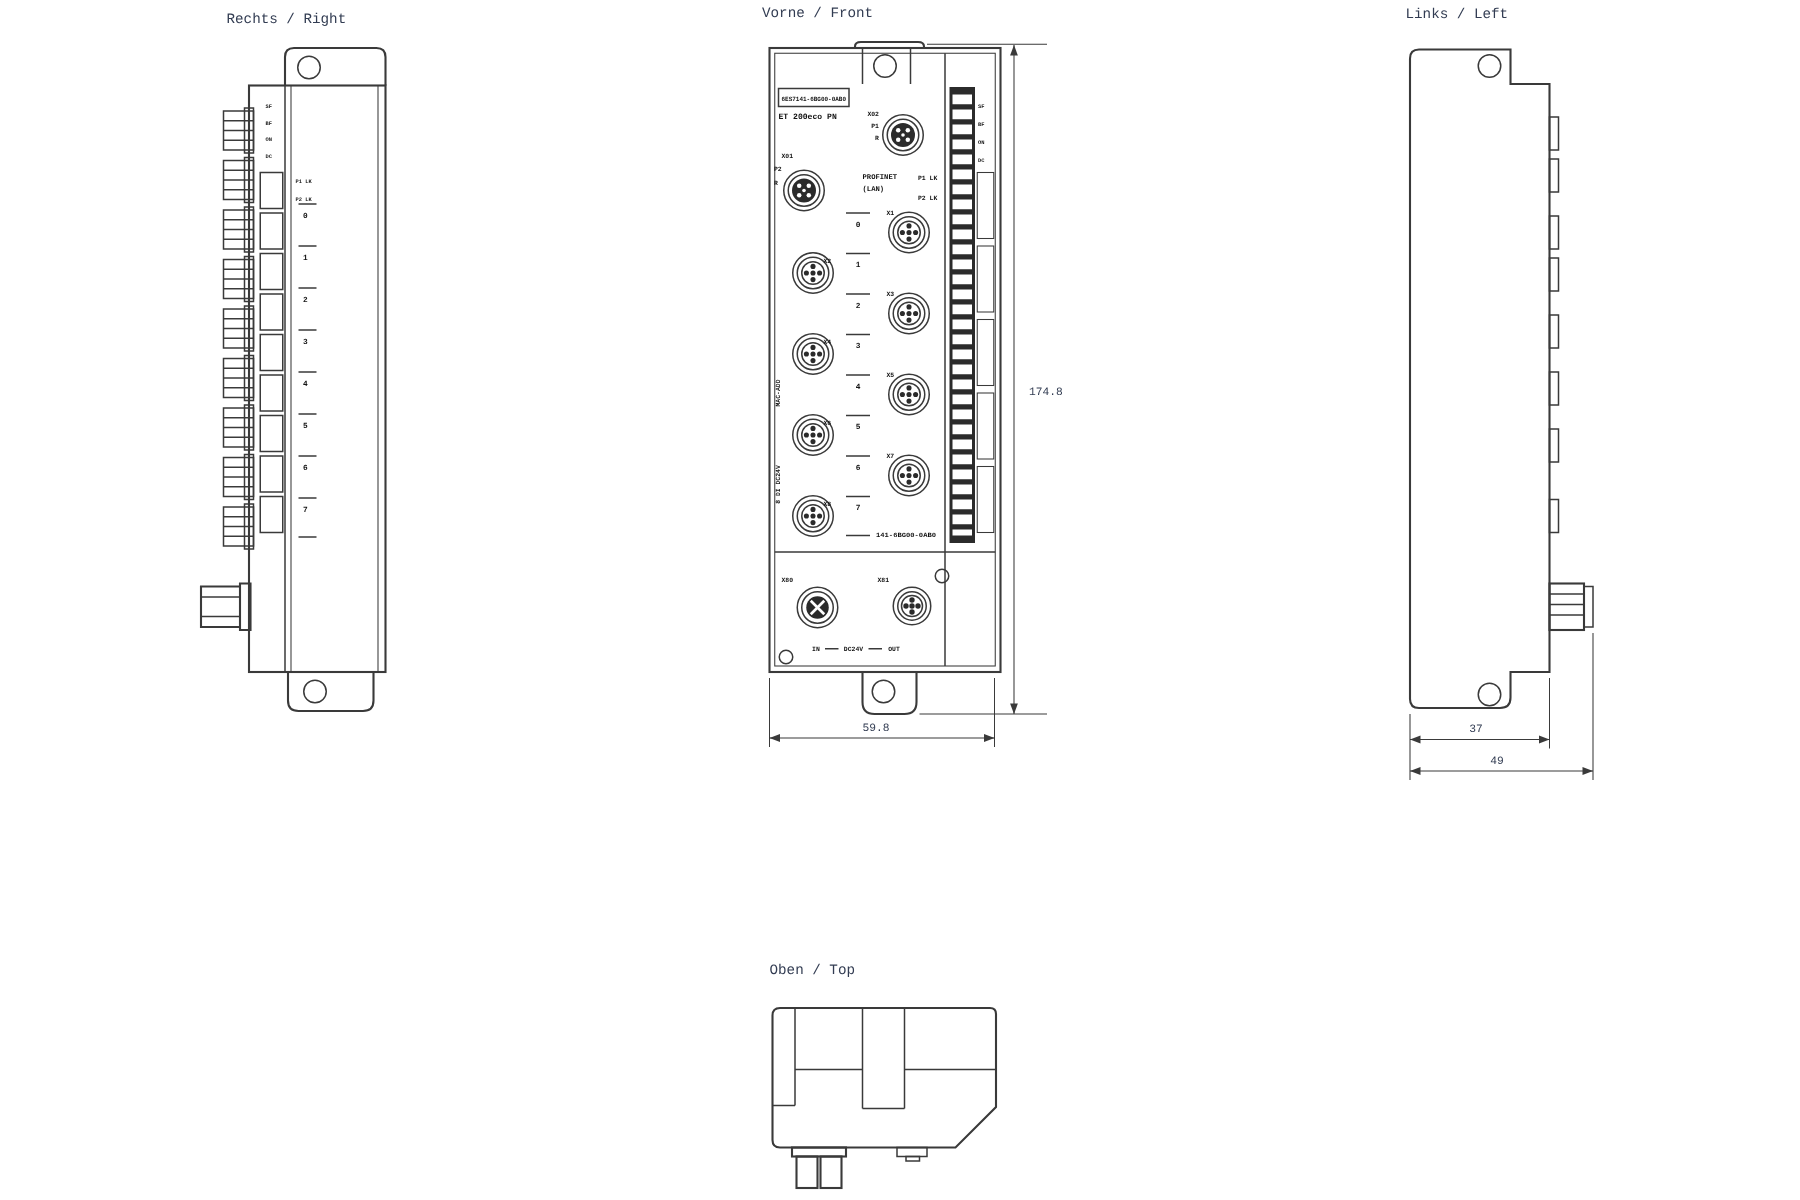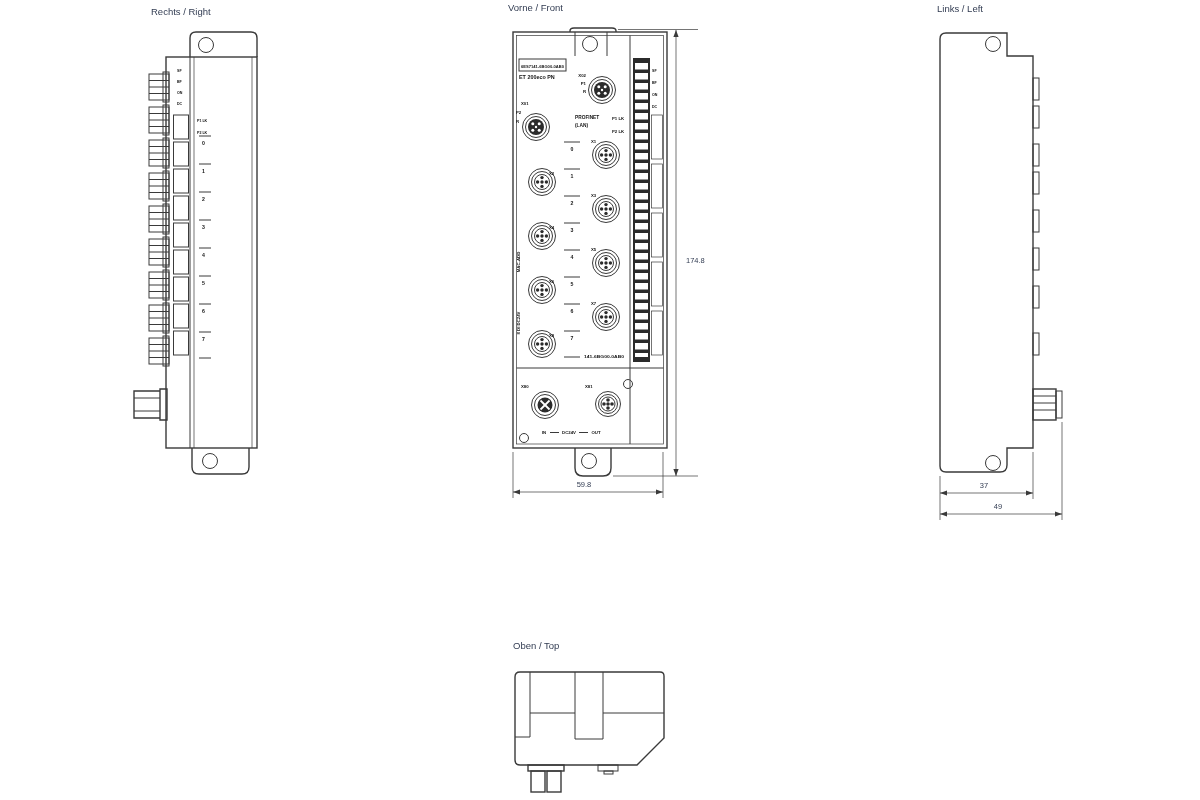--- a/index.html
+++ b/index.html
@@ -1,17 +1,17 @@
 <!DOCTYPE html>
 <html><head>
 <meta charset="utf-8">
 <style>
   html,body{margin:0;padding:0;background:#fff;}
   #stage{position:relative;width:1200px;height:800px;background:#ffffff;overflow:hidden;
-         font-family:Liberation Sans, sans-serif;}
+         font-family:Liberation Mono, monospace;}
   svg line, svg path, svg rect, svg circle, svg polyline{fill:none;stroke:#3a3a3a;stroke-width:1;}
   svg .thick{stroke-width:1.4;}
   svg .thin{stroke-width:0.7;}
   svg .dark{fill:#2b2b2b;stroke:none;}
   svg .whitedot{fill:#ffffff;stroke:none;}
   svg .whitedash{stroke:#ffffff;stroke-width:13;stroke-dasharray:6.5 3.5;}
   svg .arr{fill:#3a3a3a;stroke:none;}
   svg text{stroke:none;fill:#141414;}
   .vt{font-size:9.5px;fill:#323c52;}
   .dim{font-size:7.5px;fill:#323c52;}

